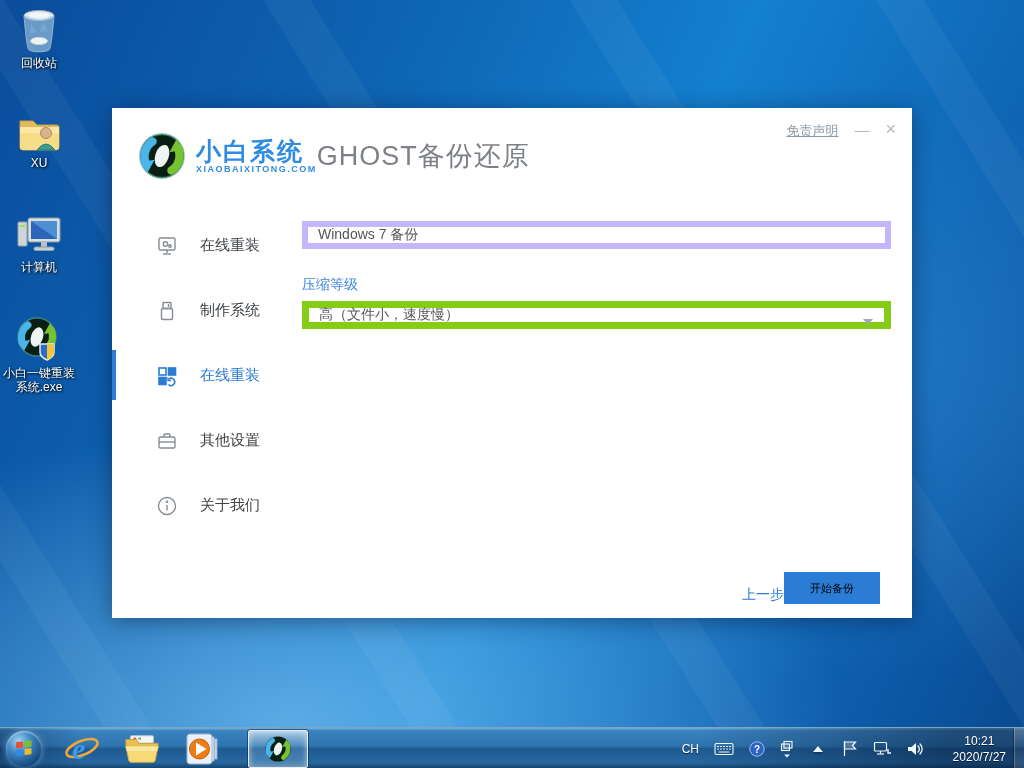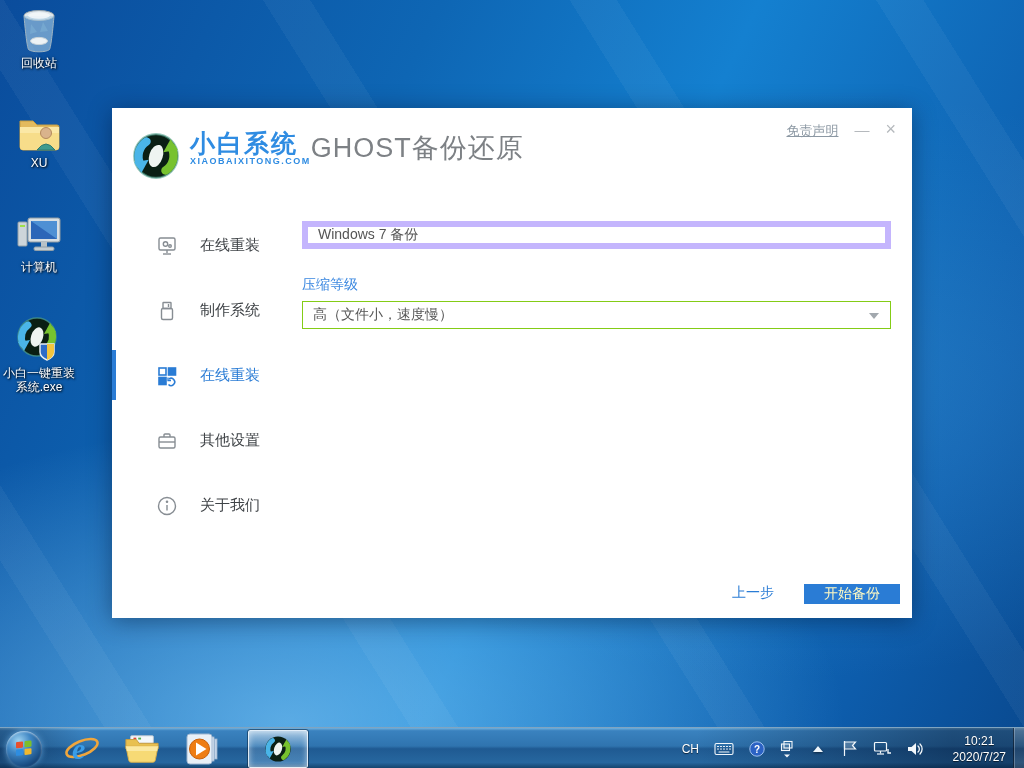--- a/index.html
+++ b/index.html
@@ -19,45 +19,45 @@
 
   
   .desk-icon { position:absolute; left:-4px; width:86px; display:flex; flex-direction:column; align-items:center; gap:2px; cursor:pointer; }
   .desk-icon .lbl { color:#fff; font-size:12px; line-height:14px; text-align:center; text-shadow:1px 1px 2px rgba(0,0,0,.9), 0 0 3px rgba(0,0,0,.6); }
 
   
   .window { position:absolute; left:112px; top:108px; width:800px; height:510px; background:#fff; box-shadow:0 3px 22px rgba(0,20,50,.45); }
   .win-controls { position:absolute; top:14px; right:16px; display:flex; gap:16px; }
   .disclaimer { font-size:13px; color:#8c98a3; text-decoration:underline; cursor:pointer; }
   .win-btn { font-size:15px; color:#b5b9bd; cursor:pointer; line-height:15px; }
-  .win-header { display:flex; padding:22px 24px 0 18px; }
+  .win-header { display:flex; align-items:center; padding:22px 24px 0 24px; }
   .brand-text { margin-left:8px; }
   .brand-name { font-size:25px; font-weight:bold; color:#2f8ce2; letter-spacing:2px; line-height:26px; }
   .brand-domain { font-size:9px; font-weight:bold; color:#2f8ce2; letter-spacing:1.5px; }
   .page-title { font-size:27px; color:#7d8185; letter-spacing:1px; }
 
   
   .sidebar { position:absolute; left:0; top:105px; width:190px; }
   .side-item { position:relative; height:65px; display:flex; align-items:center; padding-left:44px; gap:22px; font-size:15px; color:#3f4347; cursor:pointer; }
   .side-item svg { flex:0 0 auto; }
   .side-item.active { color:#2a7cd5; }
   .side-item.active::before { content:''; position:absolute; left:0; top:7px; width:4px; height:50px; background:#2a7cd5; }
 
   
   .content { position:absolute; left:190px; top:113px; right:21px; }
   .field-label { font-size:14px; color:#3a87e0; line-height:20px; margin-bottom:7px; }
   .text-input { width:100%; height:28px; border:6px solid #c4b5fd; padding:0 10px; font-size:14px; color:#555;
     font-family:"Liberation Sans", sans-serif; outline:none; background:#fff; margin-bottom:25px; }
-  .select-box { position:relative; width:100%; height:28px; border:1px solid #84cc16; display:flex; align-items:center; padding:0 26px 0 10px; font-size:14px; color:#555; cursor:pointer; }
+  .select-box { position:relative; width:100%; height:28px; border:7px solid #84cc16; display:flex; align-items:center; padding:0 26px 0 10px; font-size:14px; color:#555; cursor:pointer; }
   .chevron { position:absolute; right:11px; top:11px; width:0; height:0; border-left:5px solid transparent; border-right:5px solid transparent; border-top:6px solid #a2a8ae; }
 
   
-  .win-footer { position:absolute; right:12px; bottom:14px; display:flex; align-items:flex-start; gap:30px; }
+  .win-footer { position:absolute; right:32px; bottom:14px; display:flex; align-items:flex-end; }
   .back-link { font-size:14px; color:#2a7cd5; cursor:pointer; }
-  .primary-btn { width:96px; height:20px; background:#2a7cd5; color:#fef9c3; font-size:14px; display:flex; align-items:center; justify-content:center; cursor:pointer; }
+  .primary-btn { width:96px; height:32px; background:#2a7cd5; color:#000000; font-size:11px; display:flex; align-items:center; justify-content:center; cursor:pointer; }
 
   
   .taskbar { position:absolute; left:0; bottom:0; width:1024px; height:41px;
     background:linear-gradient(#71b1de 0%, #3a82bf 7%, #2f74af 45%, #1f5a92 52%, #27679f 86%, #15456f 100%);
     border-top:1px solid rgba(215,240,255,.55); }
   .taskbar::after { content:''; position:absolute; inset:0; pointer-events:none;
     background:linear-gradient(90deg, rgba(4,25,55,.38) 0%, rgba(4,25,55,0) 8% 68%, rgba(4,25,55,.5) 93%); }
   .tb-items { position:absolute; left:6px; top:0; height:41px; display:flex; align-items:center; z-index:2; }
   .tb-icon { width:36px; height:38px; display:flex; align-items:center; justify-content:center; margin-right:24px; cursor:pointer; }
   .tb-app-active { width:60px; height:38px; margin-left:4px; display:flex; align-items:center; justify-content:center; cursor:pointer;

